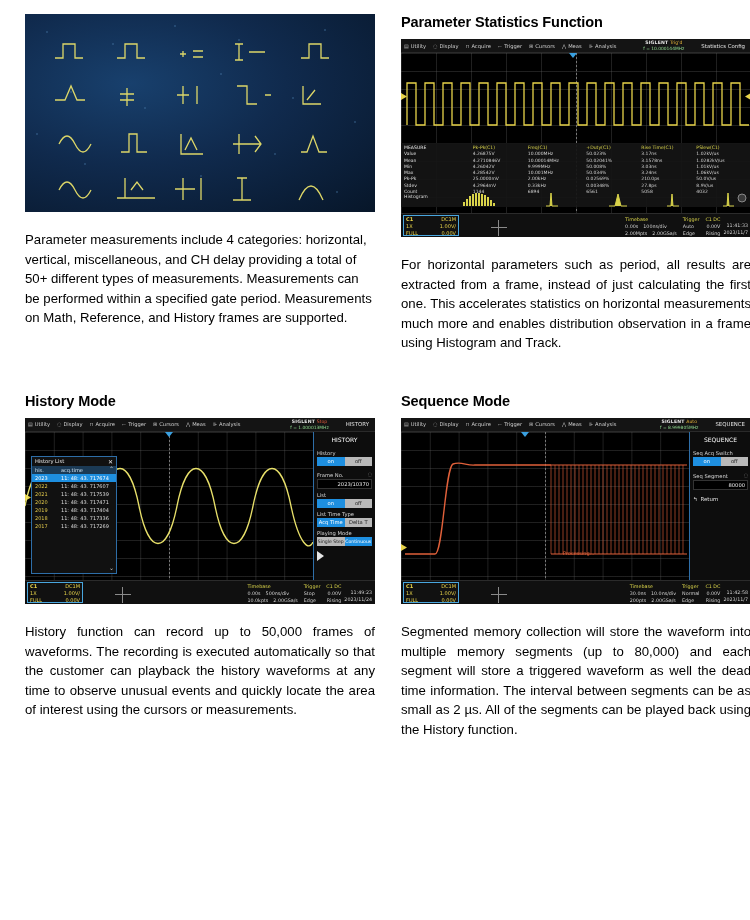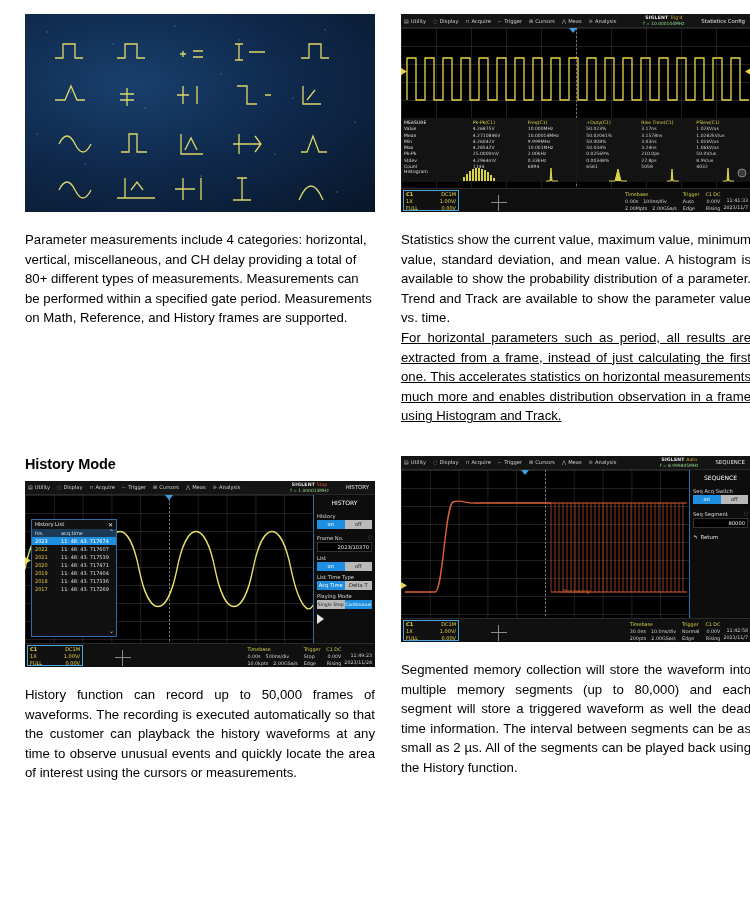--- a/index.html
+++ b/index.html
@@ -207,24 +207,25 @@
             <path d="M34 176 Q42 160 50 176 Q58 192 66 176"></path>
             <path d="M100 184 L100 164 M92 184 L130 184 M106 176 L112 168 L118 176"></path>
             <path d="M158 164 L158 186 M150 175 L170 175 M176 164 L176 186"></path>
             <path d="M212 164 L222 164 M217 164 L217 186 M208 186 L226 186"></path>
             <path d="M274 186 Q286 158 298 186"></path>
           </g>
         </svg>
       </div>
 
       <div class="spacer-block"></div>
-      <p class="para left">Parameter measurements include 4 categories: horizontal, vertical, miscellaneous, and CH delay providing a total of 80+ different types of measurements. Measurements can be performed within a specified gate period. Measurements on Math, Reference, and History frames are supported.</p>
+      <p class="para left">Parameter measurements include 4 categories: horizontal, vertical, miscellaneous, and CH delay providing a total of 50+ different types of measurements. Measurements can be performed within a specified gate period. Measurements on Math, Reference, and History frames are supported.</p>
     </div>
 
     <div class="col">
+      <h2 class="section-title">Parameter Statistics Function</h2>
 
       <div class="scope tall">
 
         <div class="menubar">
           <div class="mi">
             <span class="gl">▤</span>
             <span>Utility</span>
             </div>
           <div class="mi">
             <span class="gl">◌</span>
@@ -412,26 +413,25 @@
             <div style="text-align:right">Rising</div>
           </div>
           <div class="sb-time">
             <div>11:41:33</div>
             <div>2023/11/7</div>
           </div>
         </div>
       </div>
 
       <div class="spacer-block"></div>
-      <p class="para">Statistics show the current value, maximum value, minimum value, standard deviation, and mean value. A histogram is available to show the probability distribution of a parameter. Trend and Track are available to show the parameter value vs. time.</p>
       <p class="para">For horizontal parameters such as period, all results are extracted from a frame, instead of just calculating the first one. This accelerates statistics on horizontal measurements much more and enables distribution observation in a frame using Histogram and Track.</p>
     </div>
   </div>
 
-  <div class="grid" style="margin-top:30px;">
+  <div class="grid" style="margin-top:40px;">
 
     <div class="col">
       <h2 class="section-title">History Mode</h2>
 
       <div class="scope short">
         <div class="menubar">
           <div class="mi">
             <span class="gl">▤</span>
             <span>Utility</span>
             </div>
@@ -597,20 +597,21 @@
             <div>2023/11/24</div>
           </div>
         </div>
       </div>
 
       <div class="spacer-block"></div>
       <p class="para">History function can record up to 50,000 frames of waveforms. The recording is executed automatically so that the customer can playback the history waveforms at any time to observe unusual events and quickly locate the area of interest using the cursors or measurements.</p>
     </div>
 
     <div class="col">
+      <h2 class="section-title">Sequence Mode</h2>
 
       <div class="scope short">
         <div class="menubar">
           <div class="mi">
             <span class="gl">▤</span>
             <span>Utility</span>
             </div>
           <div class="mi">
             <span class="gl">◌</span>
             <span>Display</span>

